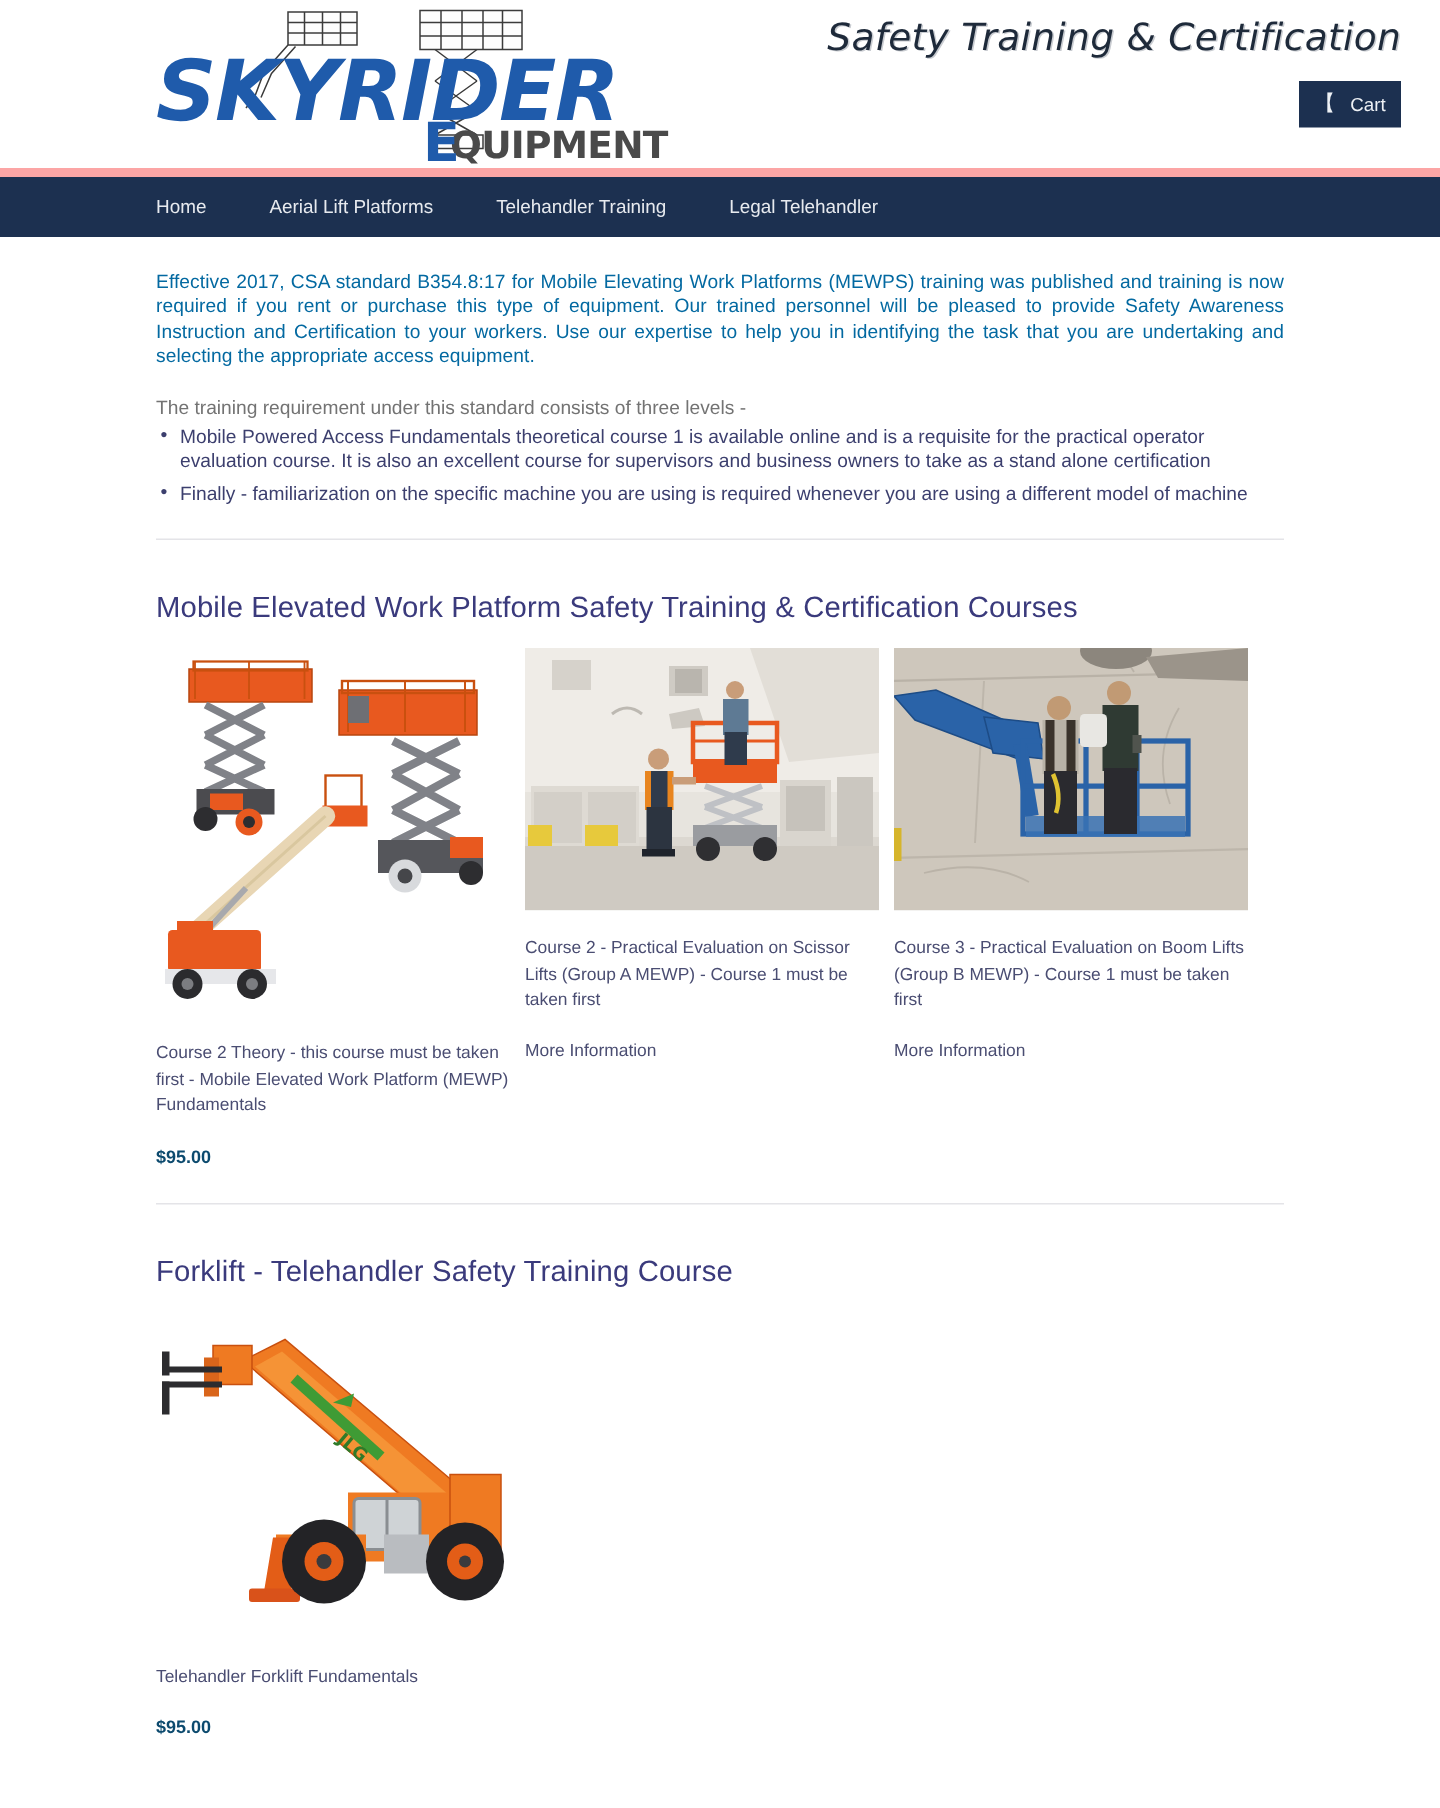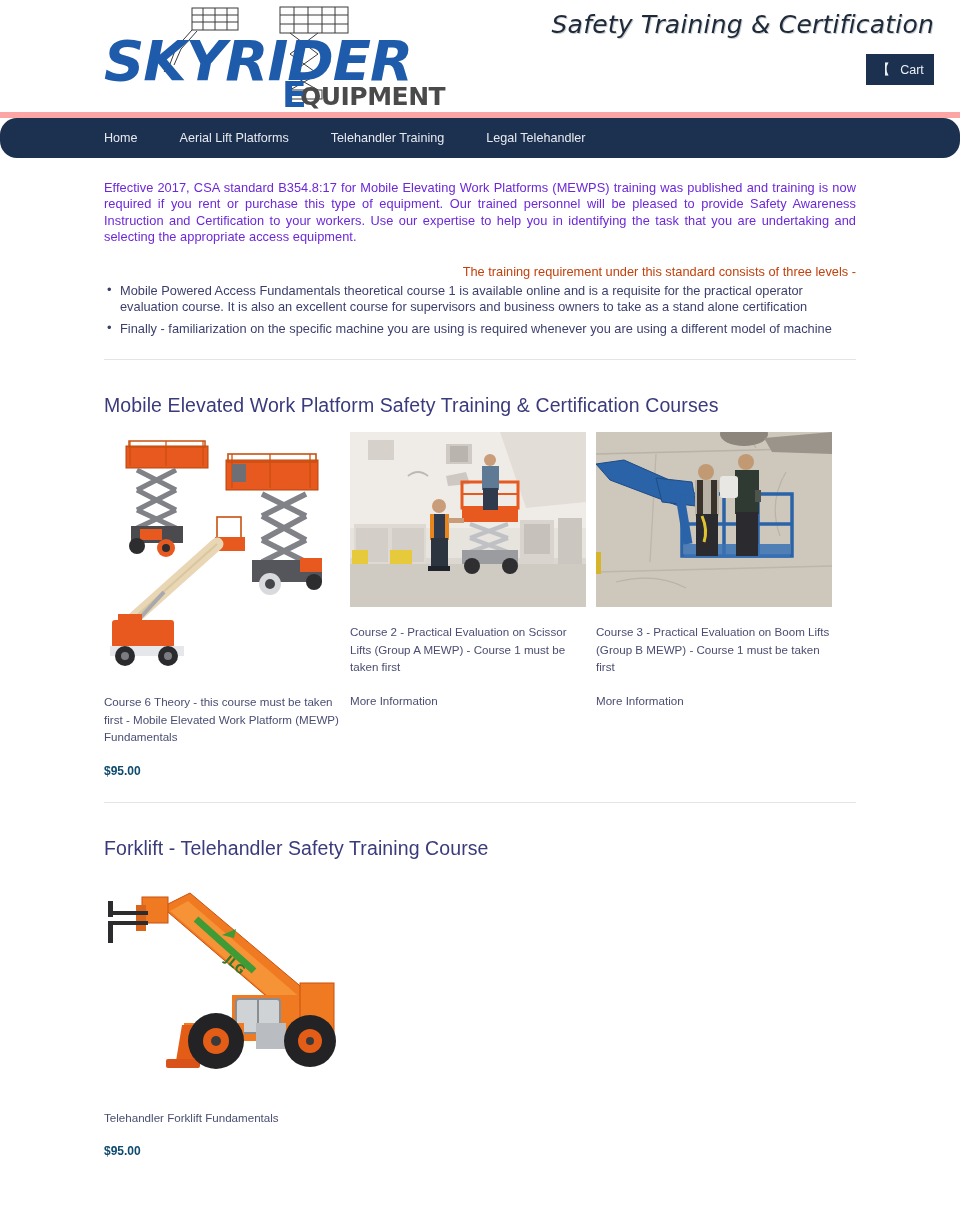--- a/index.html
+++ b/index.html
@@ -80,21 +80,20 @@
     transform: translateY(-1px);
   }
 
   
   .site-nav {
     height: 40px;
     background: #1c3050;
     display: flex;
     align-items: center;
     padding-left: 104px;
-    border-radius: 17px;
   }
   .nav-link {
     color: #e7eaef;
     font-size: 12.6px;
     text-decoration: none;
     margin-right: 42px;
     line-height: 40px;
     white-space: nowrap;
     cursor: pointer;
   }
@@ -102,30 +101,29 @@
 
   
   .main {
     padding: 0 104px;
     width: 960px;
   }
   .intro {
     margin-top: 22px;
     font-size: 12.8px;
     line-height: 16.4px;
-    color: #6d28d9;
+    color: #0369a1;
     text-align: justify;
     letter-spacing: .05px;
   }
   .lead {
     margin-top: 18px;
     font-size: 12.8px;
     line-height: 16.4px;
-    color: #c2410c;
-    text-align: right;
+    color: #737373;
   }
   ul.levels {
     margin: 3px 0 0 0;
     padding-left: 16px;
     list-style: none;
   }
   ul.levels li {
     position: relative;
     font-size: 12.8px;
     line-height: 16.4px;
@@ -333,21 +331,21 @@
               <rect x="8" y="188" width="62" height="28" rx="3" fill="#e8591f"></rect>
               <rect x="14" y="182" width="24" height="10" fill="#e8591f"></rect>
               <rect x="6" y="214" width="74" height="10" fill="#e6e7ea"></rect>
               <circle cx="21" cy="224" r="10" fill="#2b2b2e"></circle>
               <circle cx="21" cy="224" r="4" fill="#7c7d81"></circle>
               <circle cx="64" cy="224" r="10" fill="#2b2b2e"></circle>
               <circle cx="64" cy="224" r="4" fill="#7c7d81"></circle>
             </g>
           </svg>
         </a>
-        <div class="card-caption">Course 6 Theory - this course must be taken first - Mobile Elevated Work Platform (MEWP) Fundamentals</div>
+        <div class="card-caption">Course 2 Theory - this course must be taken first - Mobile Elevated Work Platform (MEWP) Fundamentals</div>
         <div class="card-price">$95.00</div>
       </div>
 
       <div class="card">
         <a class="card-media photo" href="#">
           <svg viewBox="0 0 236 175">
             <rect width="236" height="175" fill="#e7e4de"></rect>
 
             <rect x="0" y="0" width="236" height="96" fill="#efece7"></rect>
             <polygon points="150,0 236,0 236,70 176,76" fill="#e2ded7"></polygon>

